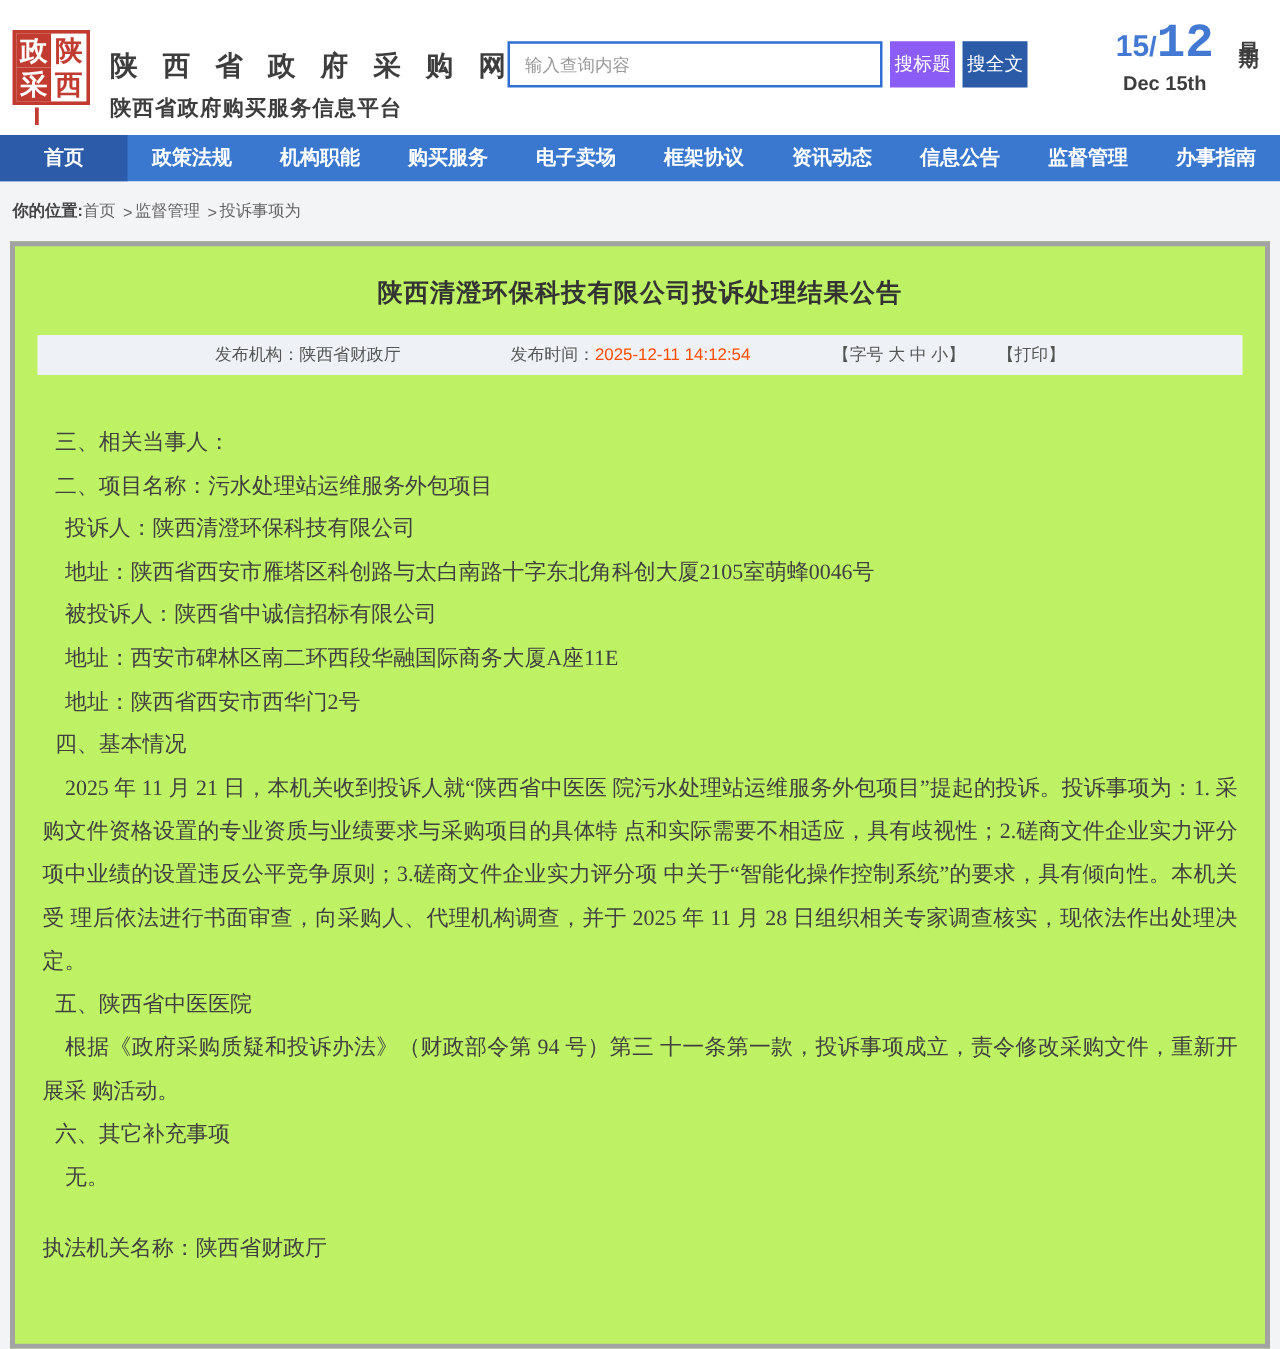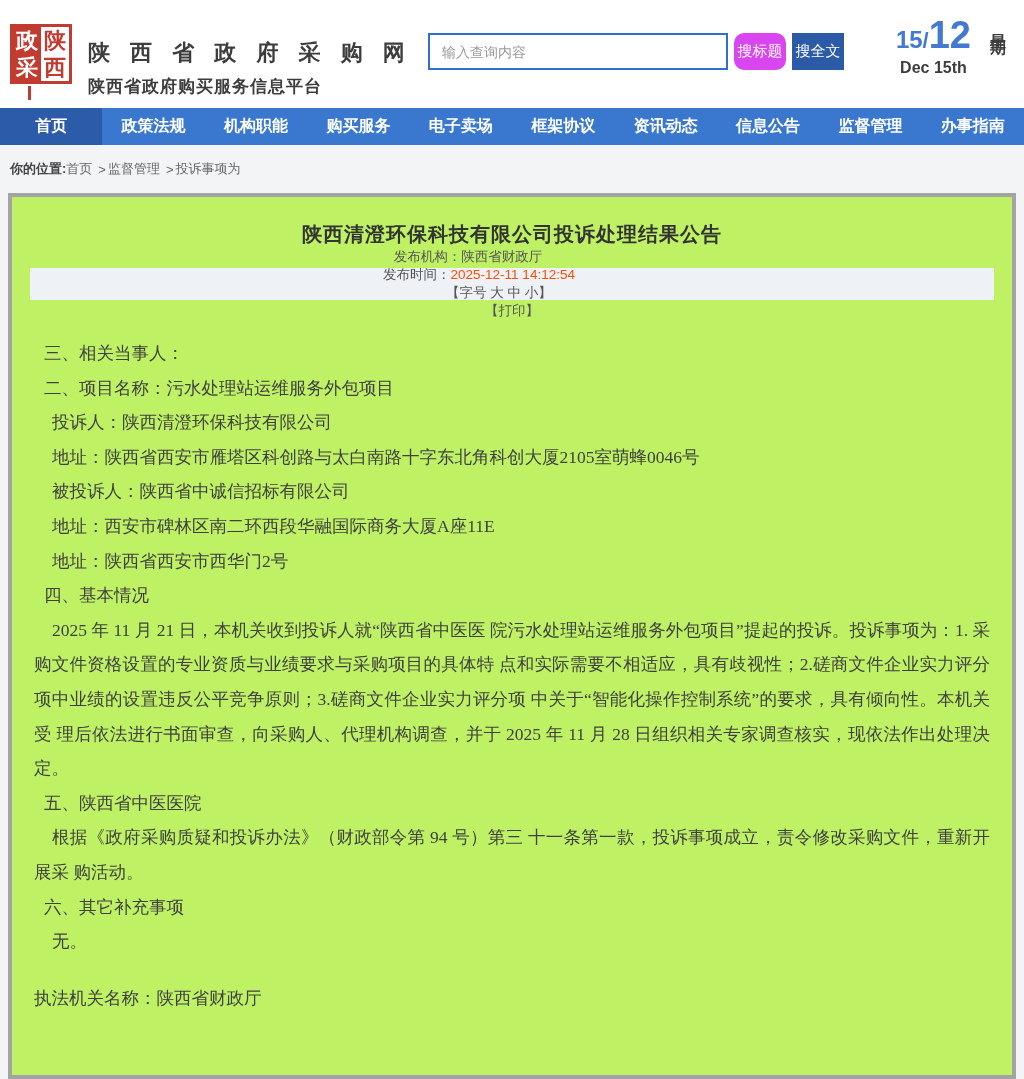--- a/index.html
+++ b/index.html
@@ -13,35 +13,35 @@
     display:grid; grid-template-columns:1fr 1fr; grid-template-rows:1fr 1fr; }
   .seal span { display:flex; align-items:center; justify-content:center;
     font-size:22px; font-weight:bold; line-height:1; }
   .seal .on-red { background:#c23b30; color:#fff; }
   .seal .on-white { background:#fff; color:#c23b30; }
   .seal-tail { position:absolute; left:18px; top:62px; width:3px; height:14px; background:#c23b30; }
   .site-titles { position:absolute; left:88px; top:10px;margin-top:28px; }
   .site-title { font-size:22px; font-weight:bold; color:#3d3d3d; letter-spacing:7px; }
   .site-subtitle { font-size:17px; font-weight:bold; color:#3d3d3d; margin-top:7px; letter-spacing:1px; }
 
-  .search-group { position:absolute; left:428px; top:33px; display:flex; align-items:center; }
+  .search-group { position:absolute; left:406px; top:33px; display:flex; align-items:center; }
   .search-input { width:300px; height:37px; border:2px solid #2e6fd0; outline:none;
     font-size:14px; color:#333; padding:0 12px; }
   .search-input::placeholder { color:#999; }
   .search-btn { height:37px; width:52px; border:none; color:#fff; font-size:15px;
     cursor:pointer; margin-left:6px; font-family:"Liberation Sans",sans-serif; }
-  .btn-title { background:#d946ef;border-radius:10px; }
+  .btn-title { background:#8b5cf6; }
   .btn-full { background:#2b5aa7; }
 
   .date-block { position:absolute; right:16px; top:14px; display:flex; }
   .date-nums { text-align:center; margin-right:16px; }
   .date-top { color:#4379d2; font-weight:bold; }
   .day-small { font-size:24px; }
   .slash { font-size:22px; }
-  .month-big { font-size:38px; }
+  .month-big { font-size:38px;font-family:Liberation Mono, monospace; }
   .date-en { font-size:16px; font-weight:bold; color:#3d3d3d; margin-top:2px; }
   .weekday { writing-mode:vertical-lr; text-orientation:upright; font-size:16px;
     font-weight:bold; color:#3d3d3d; letter-spacing:6px; padding-top:6px; }
 
   
   .nav { width:1024px; height:37px; background:#3a78d0; display:flex; }
   .nav-item { flex:1; display:flex; align-items:center; justify-content:center;
     color:#fff; font-size:16px; font-weight:bold; cursor:pointer; }
   .nav-item.active { background:#2c5ca9; }
 
@@ -51,21 +51,21 @@
   .crumb-prefix { color:#444; font-weight:bold; }
   .crumb-link { color:#666; cursor:pointer; }
   .crumb-sep { margin:0 2px 0 6px; color:#666; }
 
   
   .card { margin:0 8px; background:#bef264; border:4px solid #a3a3a3; min-height:886px;
     padding-top:24px; }
   .article-title { text-align:center; font-size:20px; font-weight:bold; color:#333;
     letter-spacing:1px; }
   .meta-bar { margin:20px 18px 0 18px; height:32px; background:#eef1f5;
-    display:flex; align-items:center; justify-content:center; font-size:13.5px; color:#555;flex-direction:column; }
+    display:flex; align-items:center; justify-content:center; font-size:13.5px; color:#555; }
   .meta-item { white-space:nowrap; }
   .meta-agency { margin-right:88px; }
   .meta-time { margin-right:66px; }
   .meta-fontsize { margin-right:26px; cursor:pointer; }
   .meta-print { cursor:pointer; }
   .meta-time-value { color:#ff4e00; }
 
   .article-body { margin:36px 22px 0 22px; font-family:"Liberation Serif", serif;
     font-size:17.5px; color:#404040; line-height:34.6px; }
   .article-body p { text-align:justify; }

